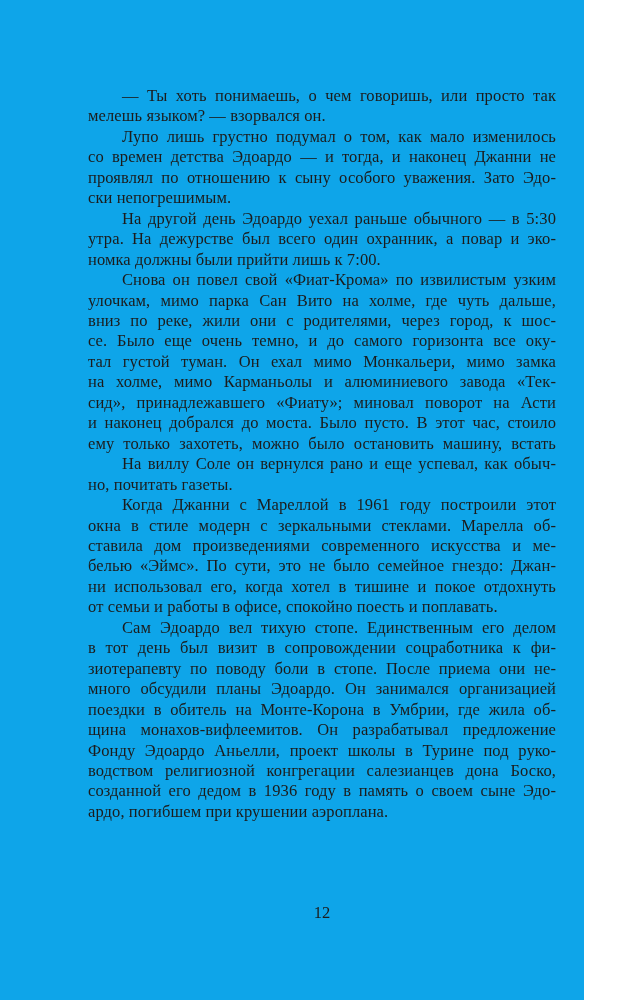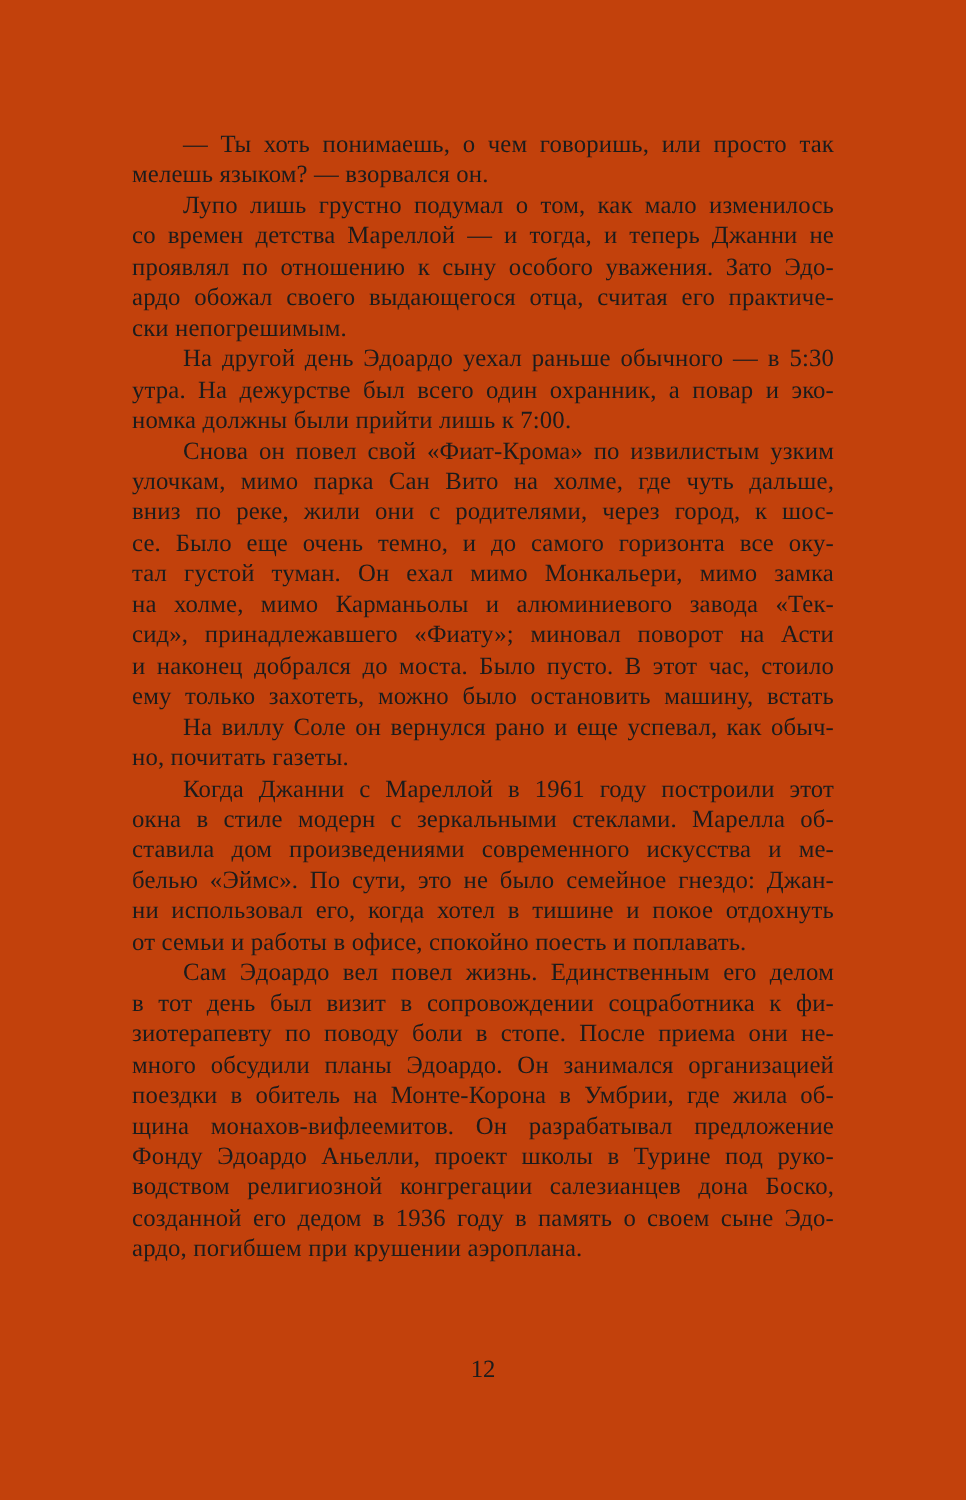--- a/index.html
+++ b/index.html
@@ -7,23 +7,23 @@
     padding: 0;
   }
   body {
     width: 644px;
     height: 1000px;
     background: #ffffff;
     font-family: "Liberation Serif", "DejaVu Serif", serif;
   }
   .page {
     position: relative;
-    width: 644px;
+    width: 584px;
     height: 1000px;
-    background: #c2410c;
+    background: #0ea5e9;
     color: #1c1c1c;
     overflow: hidden;
   }
   .text-block {
     position: absolute;
     left: 88px;
     top: 86px;
     width: 468px;
   }
   .line {
@@ -53,23 +53,22 @@
   }
 </style>
 </head>
 <body>
 
 <div class="page">
   <div class="text-block">
       <div class="line indent">— Ты хоть понимаешь, о чем говоришь, или просто так</div>
       <div class="line last">мелешь языком? — взорвался он.</div>
       <div class="line indent">Лупо лишь грустно подумал о том, как мало изменилось</div>
-      <div class="line">со времен детства Мареллой — и тогда, и теперь Джанни не</div>
+      <div class="line">со времен детства Эдоардо — и тогда, и наконец Джанни не</div>
       <div class="line">проявлял по отношению к сыну особого уважения. Зато Эдо-</div>
-      <div class="line">ардо обожал своего выдающегося отца, считая его практиче-</div>
       <div class="line last">ски непогрешимым.</div>
       <div class="line indent">На другой день Эдоардо уехал раньше обычного — в 5:30</div>
       <div class="line">утра. На дежурстве был всего один охранник, а повар и эко-</div>
       <div class="line last">номка должны были прийти лишь к 7:00.</div>
       <div class="line indent">Снова он повел свой «Фиат-Крома» по извилистым узким</div>
       <div class="line">улочкам, мимо парка Сан Вито на холме, где чуть дальше,</div>
       <div class="line">вниз по реке, жили они с родителями, через город, к шос-</div>
       <div class="line">се. Было еще очень темно, и до самого горизонта все оку-</div>
       <div class="line">тал густой туман. Он ехал мимо Монкальери, мимо замка</div>
       <div class="line">на холме, мимо Карманьолы и алюминиевого завода «Тек-</div>
@@ -77,21 +76,21 @@
       <div class="line">и наконец добрался до моста. Было пусто. В этот час, стоило</div>
       <div class="line">ему только захотеть, можно было остановить машину, встать</div>
       <div class="line indent">На виллу Соле он вернулся рано и еще успевал, как обыч-</div>
       <div class="line last">но, почитать газеты.</div>
       <div class="line indent">Когда Джанни с Мареллой в 1961 году построили этот</div>
       <div class="line">окна в стиле модерн с зеркальными стеклами. Марелла об-</div>
       <div class="line">ставила дом произведениями современного искусства и ме-</div>
       <div class="line">белью «Эймс». По сути, это не было семейное гнездо: Джан-</div>
       <div class="line">ни использовал его, когда хотел в тишине и покое отдохнуть</div>
       <div class="line last">от семьи и работы в офисе, спокойно поесть и поплавать.</div>
-      <div class="line indent">Сам Эдоардо вел повел жизнь. Единственным его делом</div>
+      <div class="line indent">Сам Эдоардо вел тихую стопе. Единственным его делом</div>
       <div class="line">в тот день был визит в сопровождении соцработника к фи-</div>
       <div class="line">зиотерапевту по поводу боли в стопе. После приема они не-</div>
       <div class="line">много обсудили планы Эдоардо. Он занимался организацией</div>
       <div class="line">поездки в обитель на Монте-Корона в Умбрии, где жила об-</div>
       <div class="line">щина монахов-вифлеемитов. Он разрабатывал предложение</div>
       <div class="line">Фонду Эдоардо Аньелли, проект школы в Турине под руко-</div>
       <div class="line">водством религиозной конгрегации салезианцев дона Боско,</div>
       <div class="line">созданной его дедом в 1936 году в память о своем сыне Эдо-</div>
       <div class="line last">ардо, погибшем при крушении аэроплана.</div>
     </div>

